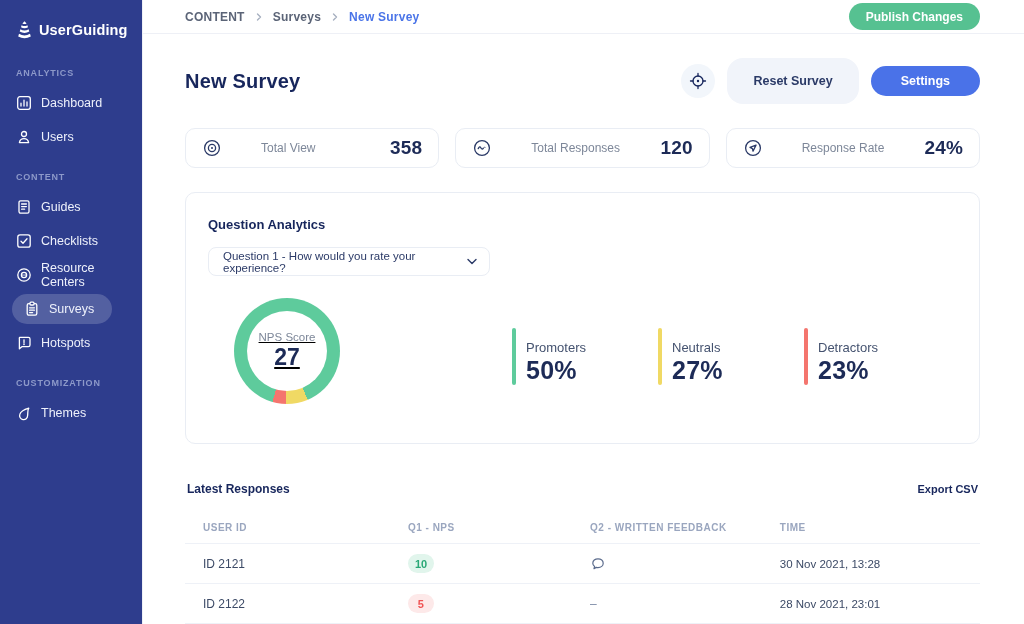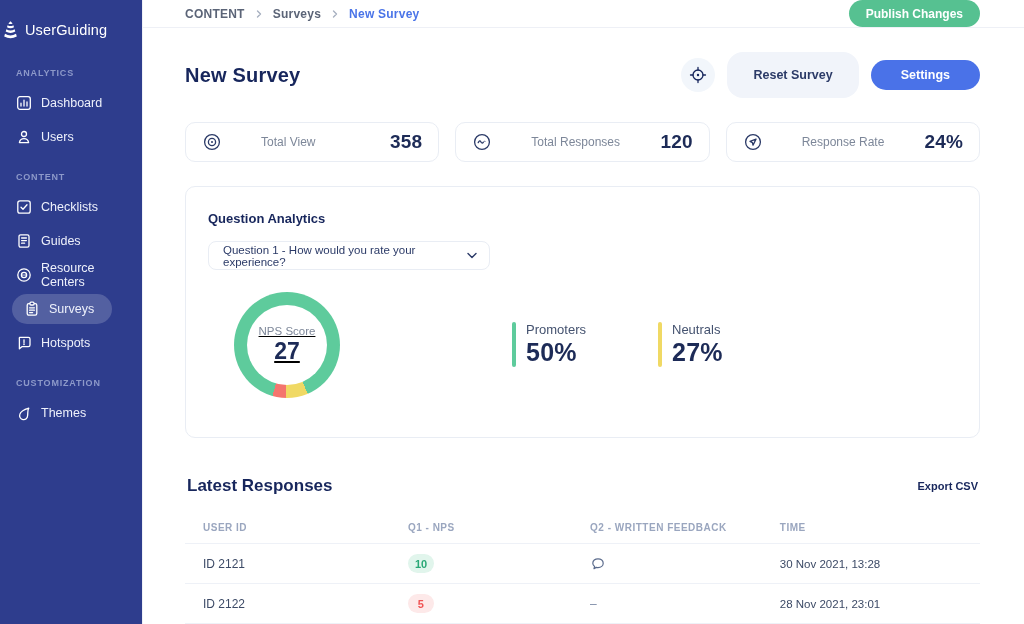--- a/index.html
+++ b/index.html
@@ -2,21 +2,21 @@
 <html><head>
 <meta charset="utf-8">
 <style>
   * { margin:0; padding:0; box-sizing:border-box; }
   html,body { width:1024px; height:624px; overflow:hidden; background:#fff;
     font-family:"Liberation Sans","DejaVu Sans",sans-serif; }
   .app { display:flex; width:1024px; height:624px; }
 
   
   .sidebar { width:142px; min-width:142px; height:624px; background:#2e3d8d; color:#fff; padding-top:16px; }
-  .logo { display:flex; align-items:center; gap:6px; padding:4px 10px 10px 2px; font-size:14.5px; font-weight:400; letter-spacing:.01em; color:#fff; }
+  .logo { display:flex; align-items:center; gap:6px; padding:4px 10px 10px 16px; font-size:14.5px; font-weight:700; letter-spacing:.01em; color:#fff; }
   .section-label { font-size:9px; font-weight:700; letter-spacing:.09em; color:#8d99c9; padding:0 0 0 16px; margin-top:18px; margin-bottom:8px; }
   .nav-item { display:flex; align-items:center; gap:9px; height:34px; padding:0 10px 0 16px; font-size:12.5px; font-weight:500; color:#eef1fb; cursor:pointer; }
   .nav-item .nicon { display:flex; width:16px; height:16px; }
   .nav-item.active { background:rgba(255,255,255,.18); border-radius:17px; width:fit-content; margin-left:12px; padding:0 18px 0 12px; height:30px; margin-top:2px; margin-bottom:2px; }
 
   
   .main { flex:1; background:#fff; border-left:1px solid #eef0f6; display:flex; flex-direction:column; }
   .topbar { height:52px; display:flex; align-items:center; justify-content:space-between; padding:0 44px 0 42px; border-bottom:1px solid #eef0f6; }
   .crumbs { display:flex; align-items:center; gap:10px; font-size:12px; color:#5b6477; font-weight:600; }
   .crumb { letter-spacing:.02em; }
@@ -47,27 +47,27 @@
   .donut-wrap { margin-left:26px; width:106px; height:106px; position:relative; }
   .donut { width:106px; height:106px; border-radius:50%;
     background:conic-gradient(from 0deg, #5ecb9c 0deg 157deg, #f0d964 157deg 181deg, #f4756e 181deg 196deg, #5ecb9c 196deg 360deg); position:relative; }
   .donut::after { content:""; position:absolute; inset:13px; background:#fff; border-radius:50%; }
   .donut-center { position:absolute; inset:0; display:flex; flex-direction:column; align-items:center; justify-content:center; z-index:2;text-decoration:underline; }
   .donut-label { font-size:11.5px; color:#7d8799; font-weight:500; }
   .donut-value { font-size:23px; font-weight:700; color:#1d2b57; margin-top:1px; }
   .breakdown { display:flex; margin-left:172px; gap:62px; margin-top:30px; align-items:flex-start; }
   .bk-item { display:flex; gap:10px; align-items:stretch; min-width:84px; }
   .bk-bar { width:4px; border-radius:2px; }
-  .bk-text { display:flex; flex-direction:column; }
+  .bk-text { display:flex; flex-direction:column;margin-top:12px; }
   .bk-label { font-size:13px; color:#44526f; font-weight:500; }
   .bk-value { font-size:25px; font-weight:700; color:#1d2b57; margin-top:1px; letter-spacing:.01em; }
 
   .responses { margin-top:38px; }
   .responses-head { display:flex; align-items:center; justify-content:space-between; padding:0 2px; }
-  .responses-title { font-size:17px; font-weight:700; color:#17265c; }
+  .responses-title { font-size:12px; font-weight:700; color:#17265c; }
   .export-link { font-size:11px; font-weight:600; color:#17265c; cursor:pointer; background:none; border:none; font-family:inherit; }
   .tbl { margin-top:16px; }
   .tbl-header, .tbl-row { display:grid; grid-template-columns:27% 24% 25% 24%; align-items:center; padding:0 18px; }
   .tbl-header { height:32px; border-bottom:1px solid #eef1f7; }
   .th { font-size:10px; font-weight:600; letter-spacing:.05em; color:#9aa6bf; }
   .tbl-row { height:40px; border-bottom:1px solid #eef1f7; }
   .td { font-size:12px; color:#3c4a66; font-weight:500; }
   .td.time { font-size:11.5px; }
   .badge { display:inline-flex; align-items:center; justify-content:center; min-width:26px; height:19px; padding:8px 7px; border-radius:10px; font-size:11px; font-weight:600; }
   .badge.pos { background:#e1f5ec; color:#2aa876; }
@@ -112,35 +112,35 @@
         </svg>
       </span>
       <span>Users</span>
     </div>
 
     <div class="section-label">CONTENT</div>
 
     <div class="nav-item">
       <span class="nicon">
         <svg width="16" height="16" viewBox="0 0 16 16" fill="none" stroke="#fff" stroke-width="1.3">
+          <rect x="3" y="1.8" width="10" height="12.4" rx="1.6"></rect>
+          <path d="M5.6 5h4.8M5.6 7.6h4.8M5.6 10.2h3" stroke-linecap="round"></path>
+        </svg>
+      </span>
+      <span>Guides</span>
+    </div>
+
+    <div class="nav-item">
+      <span class="nicon">
+        <svg width="16" height="16" viewBox="0 0 16 16" fill="none" stroke="#fff" stroke-width="1.3">
           <rect x="1.8" y="1.8" width="12.4" height="12.4" rx="2.2"></rect>
           <path d="M5 8.2 7 10.2 11 5.8" stroke-linecap="round" stroke-linejoin="round"></path>
         </svg>
       </span>
       <span>Checklists</span>
-    </div>
-
-    <div class="nav-item">
-      <span class="nicon">
-        <svg width="16" height="16" viewBox="0 0 16 16" fill="none" stroke="#fff" stroke-width="1.3">
-          <rect x="3" y="1.8" width="10" height="12.4" rx="1.6"></rect>
-          <path d="M5.6 5h4.8M5.6 7.6h4.8M5.6 10.2h3" stroke-linecap="round"></path>
-        </svg>
-      </span>
-      <span>Guides</span>
     </div>
 
     <div class="nav-item">
       <span class="nicon">
         <svg width="16" height="16" viewBox="0 0 16 16" fill="none" stroke="#fff" stroke-width="1.3">
           <circle cx="8" cy="8" r="6.2"></circle>
           <circle cx="8" cy="8" r="2.6"></circle>
           <circle cx="6.9" cy="8" r="0.2" fill="#fff"></circle>
           <circle cx="9.1" cy="8" r="0.2" fill="#fff"></circle>
         </svg>
@@ -286,20 +286,27 @@
                 <span class="bk-value">50%</span>
               </div>
             </div>
             <div class="bk-item">
               <div class="bk-bar" style="background:#f0d964"></div>
               <div class="bk-text">
                 <span class="bk-label">Neutrals</span>
                 <span class="bk-value">27%</span>
               </div>
             </div>
+            <div class="bk-item">
+              <div class="bk-bar" style="background:#f4756e"></div>
+              <div class="bk-text">
+                <span class="bk-label">Detractors</span>
+                <span class="bk-value">23%</span>
+              </div>
+            </div>
           </div>
         </div>
       </div>
 
       <div class="responses">
         <div class="responses-head">
           <div class="responses-title">Latest Responses</div>
           <button class="export-link">Export CSV</button>
         </div>
 

